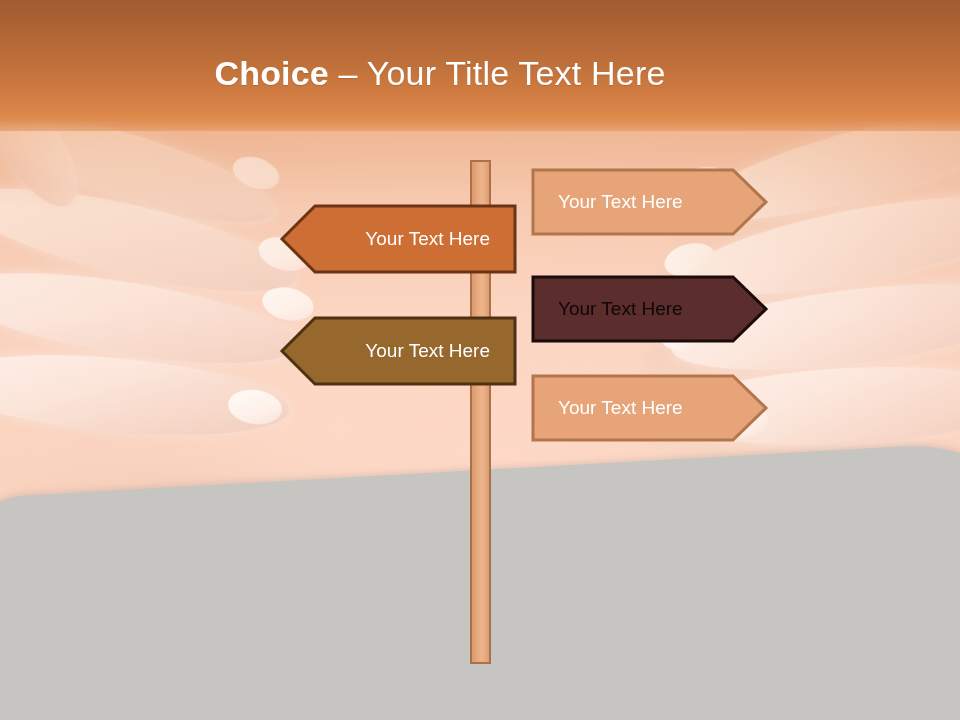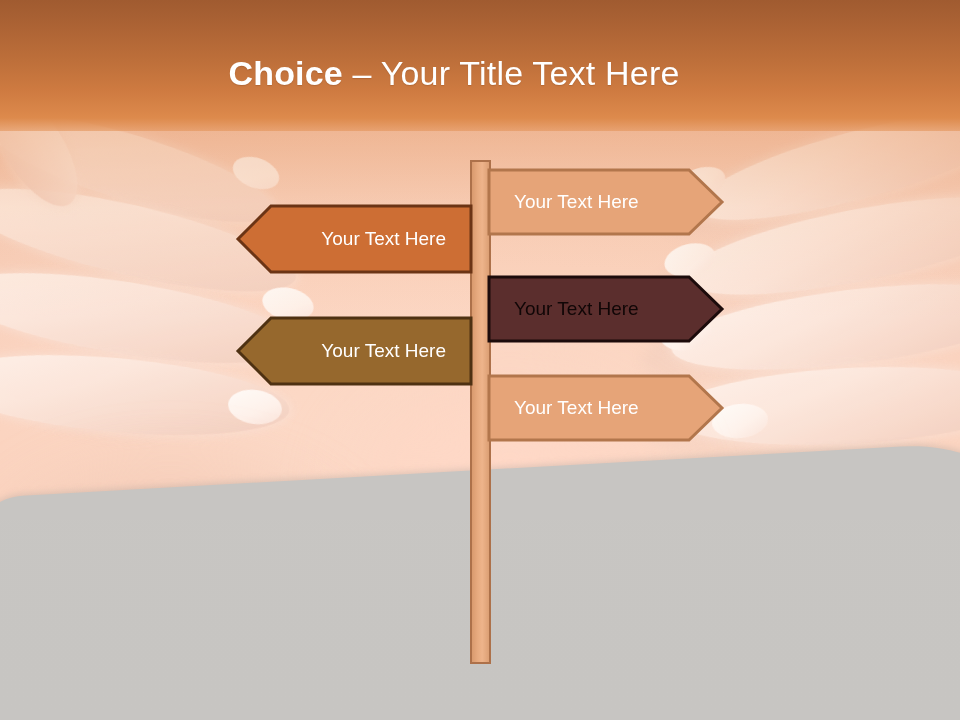--- a/index.html
+++ b/index.html
@@ -67,37 +67,37 @@
     background:linear-gradient(180deg,rgba(200,198,195,.35),rgba(196,194,191,0));
     pointer-events:none;
   }
 
   
   .header{
     position:absolute;left:0;top:0;width:960px;height:131px;
     background:linear-gradient(180deg,#a05b30 0%,#ab6234 18%,#bd6f3a 46%,#cf7b41 70%,#dd8a4c 90%,rgba(226,145,85,.55) 100%);
   }
   .title{
-    position:absolute;left:16px;top:52px;width:876px;text-align:center;
+    position:absolute;left:2px;top:52px;width:876px;text-align:center;
     color:#ffffff;font-size:34px;line-height:42px;
     white-space:nowrap;letter-spacing:.2px;
     text-shadow:0 1px 1px rgba(110,55,25,.25);
   }
   .title .strong{font-weight:bold;}
   .title .rest{font-weight:normal;}
 
   
   .post{
     position:absolute;left:470px;top:160px;width:21px;height:504px;
     background:linear-gradient(90deg,#d99a6e 0%,#e8ab80 35%,#eeb48b 60%,#dc9f74 100%);
     border:2px solid #ad714a;
     box-sizing:border-box;
   }
 
-  .sign{position:absolute;display:block;}
+  .sign{position:absolute;display:block;margin-left:44px;}
   .sign svg{display:block;overflow:visible;}
   .sign .lbl{
     position:absolute;top:0;left:0;width:100%;height:100%;
     display:flex;align-items:center;
     font-size:19px;white-space:nowrap;
     pointer-events:none;
   }
   .sign.right .lbl{justify-content:flex-start;padding-left:26px;box-sizing:border-box;}
   .sign.left  .lbl{justify-content:flex-end;padding-right:26px;box-sizing:border-box;}
 

